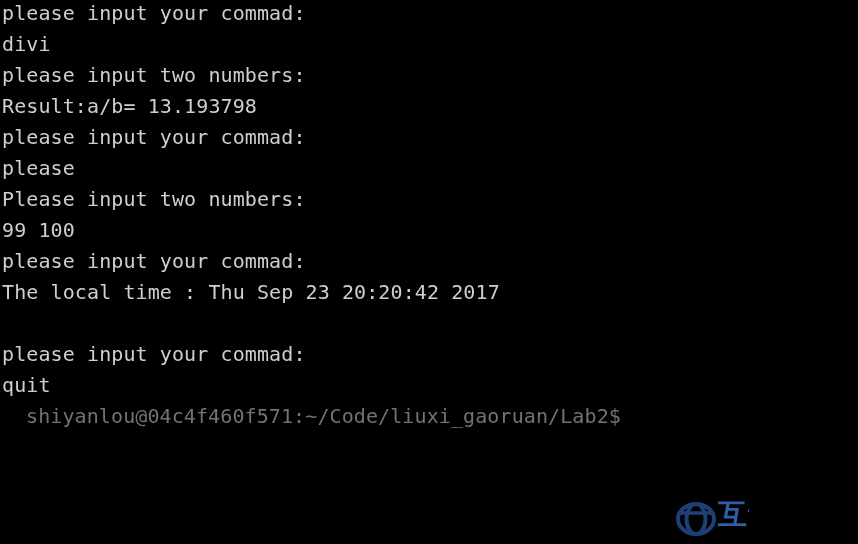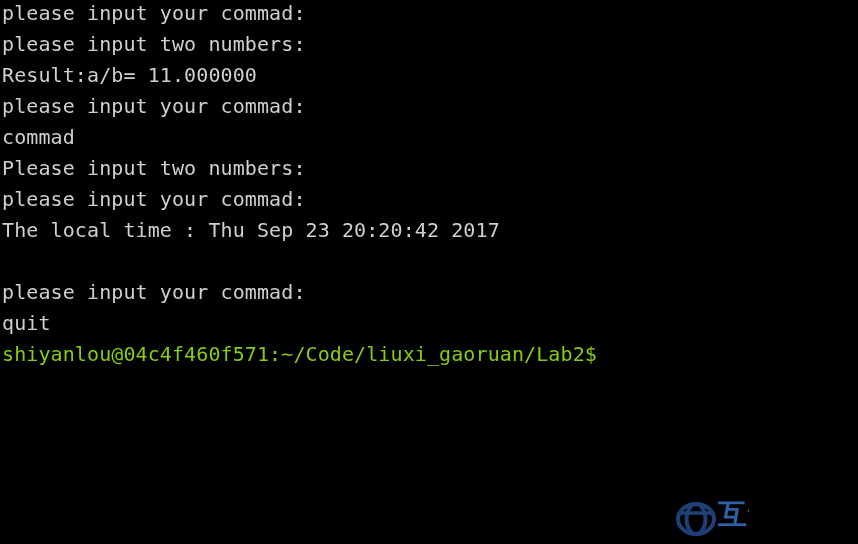--- a/index.html
+++ b/index.html
@@ -30,21 +30,22 @@
     height: 31px;
     color: #cfcfcf;
   }
   .line.blank {
     color: transparent;
   }
   .prompt-line {
     position: relative;
     white-space: pre;
     height: 31px;
-    color: #84cc16;
+    color: #737373;
+    margin-left: 24px;
   }
   
   #watermark {
     position: absolute;
     left: 676px;
     top: 498px;
     width: 182px;
     height: 46px;
     pointer-events: none;
   }
@@ -77,25 +78,27 @@
     background: #8d8d8d;
   }
 </style>
 </head>
 <body>
 
 <div id="terminal">
 
   <div id="screen">
     <div class="line">please input your commad:</div>
+    <div class="line">divi</div>
     <div class="line">please input two numbers:</div>
-    <div class="line">Result:a/b= 11.000000</div>
+    <div class="line">Result:a/b= 13.193798</div>
     <div class="line">please input your commad:</div>
-    <div class="line">commad</div>
+    <div class="line">please</div>
     <div class="line">Please input two numbers:</div>
+    <div class="line">99 100</div>
     <div class="line">please input your commad:</div>
     <div class="line">The local time : Thu Sep 23 20:20:42 2017</div>
     <div class="line blank"></div>
     <div class="line">please input your commad:</div>
     <div class="line">quit</div>
     <div class="prompt-line">shiyanlou@04c4f460f571:~/Code/liuxi_gaoruan/Lab2$ </div>
   </div>
 
   <div id="cursor"></div>
 

